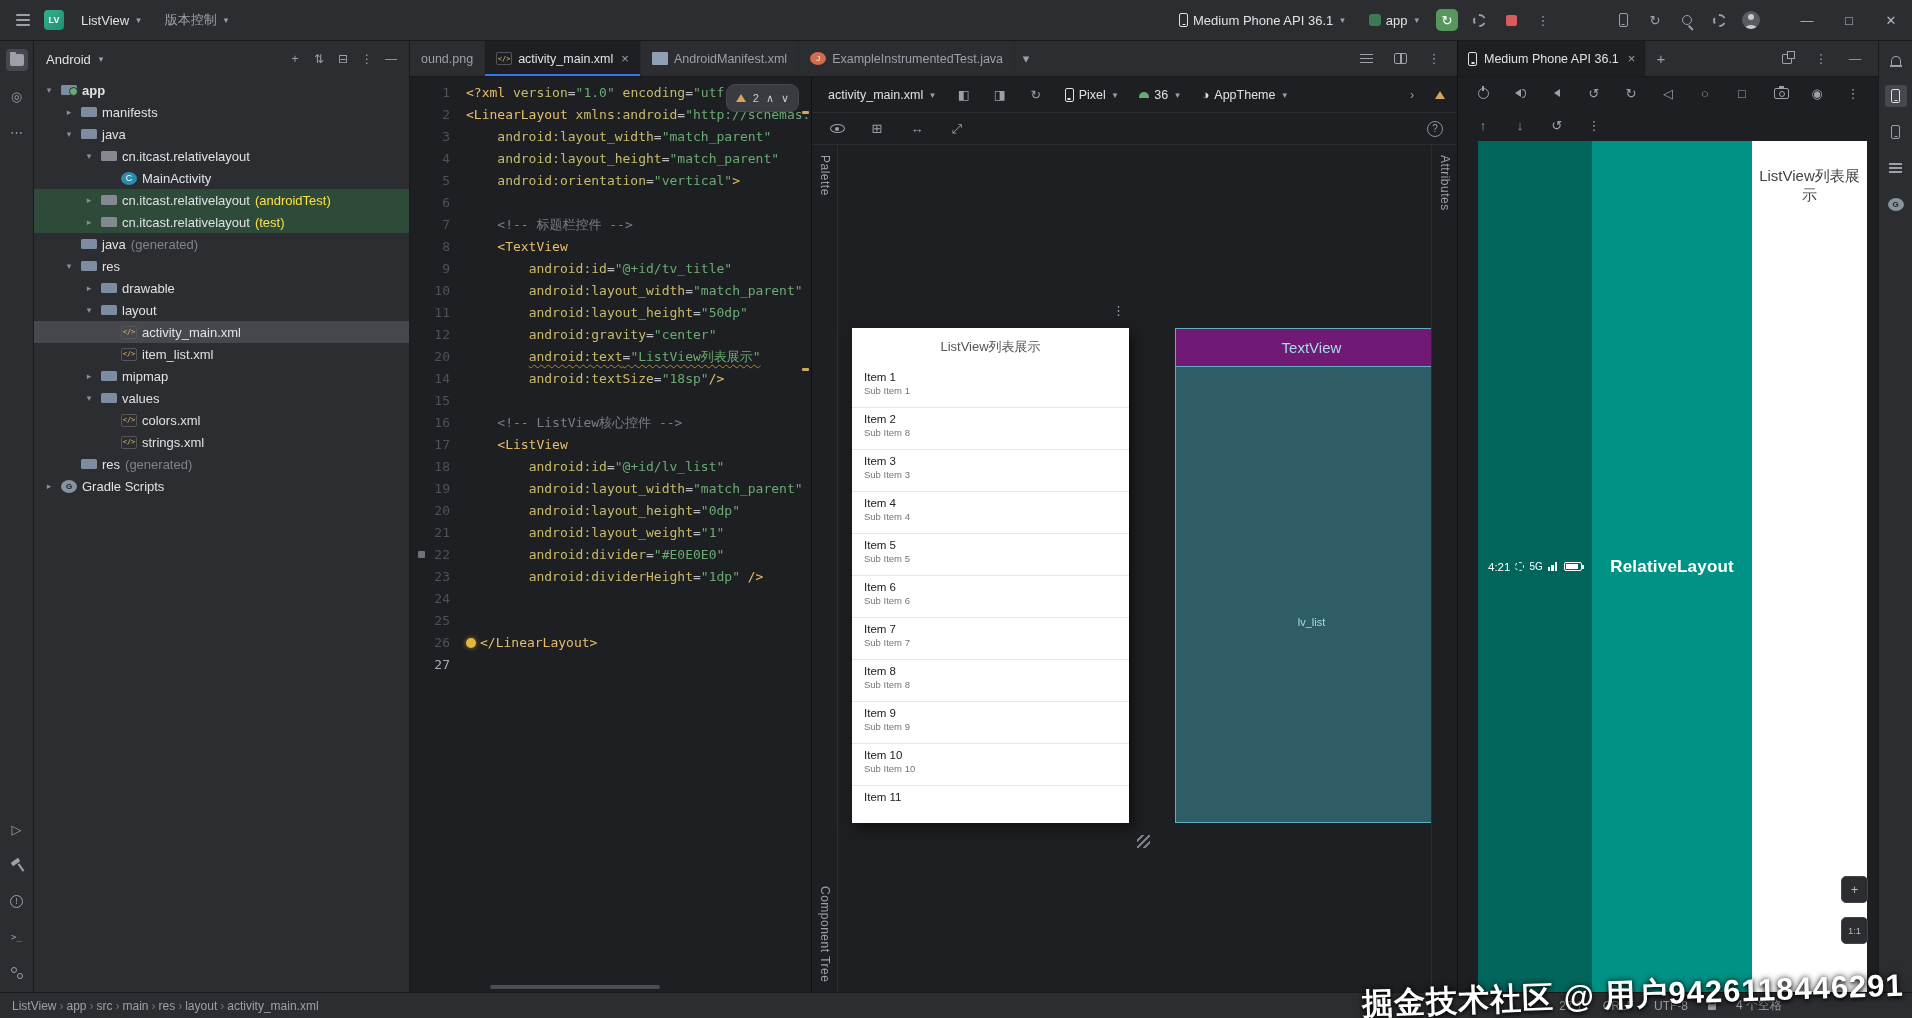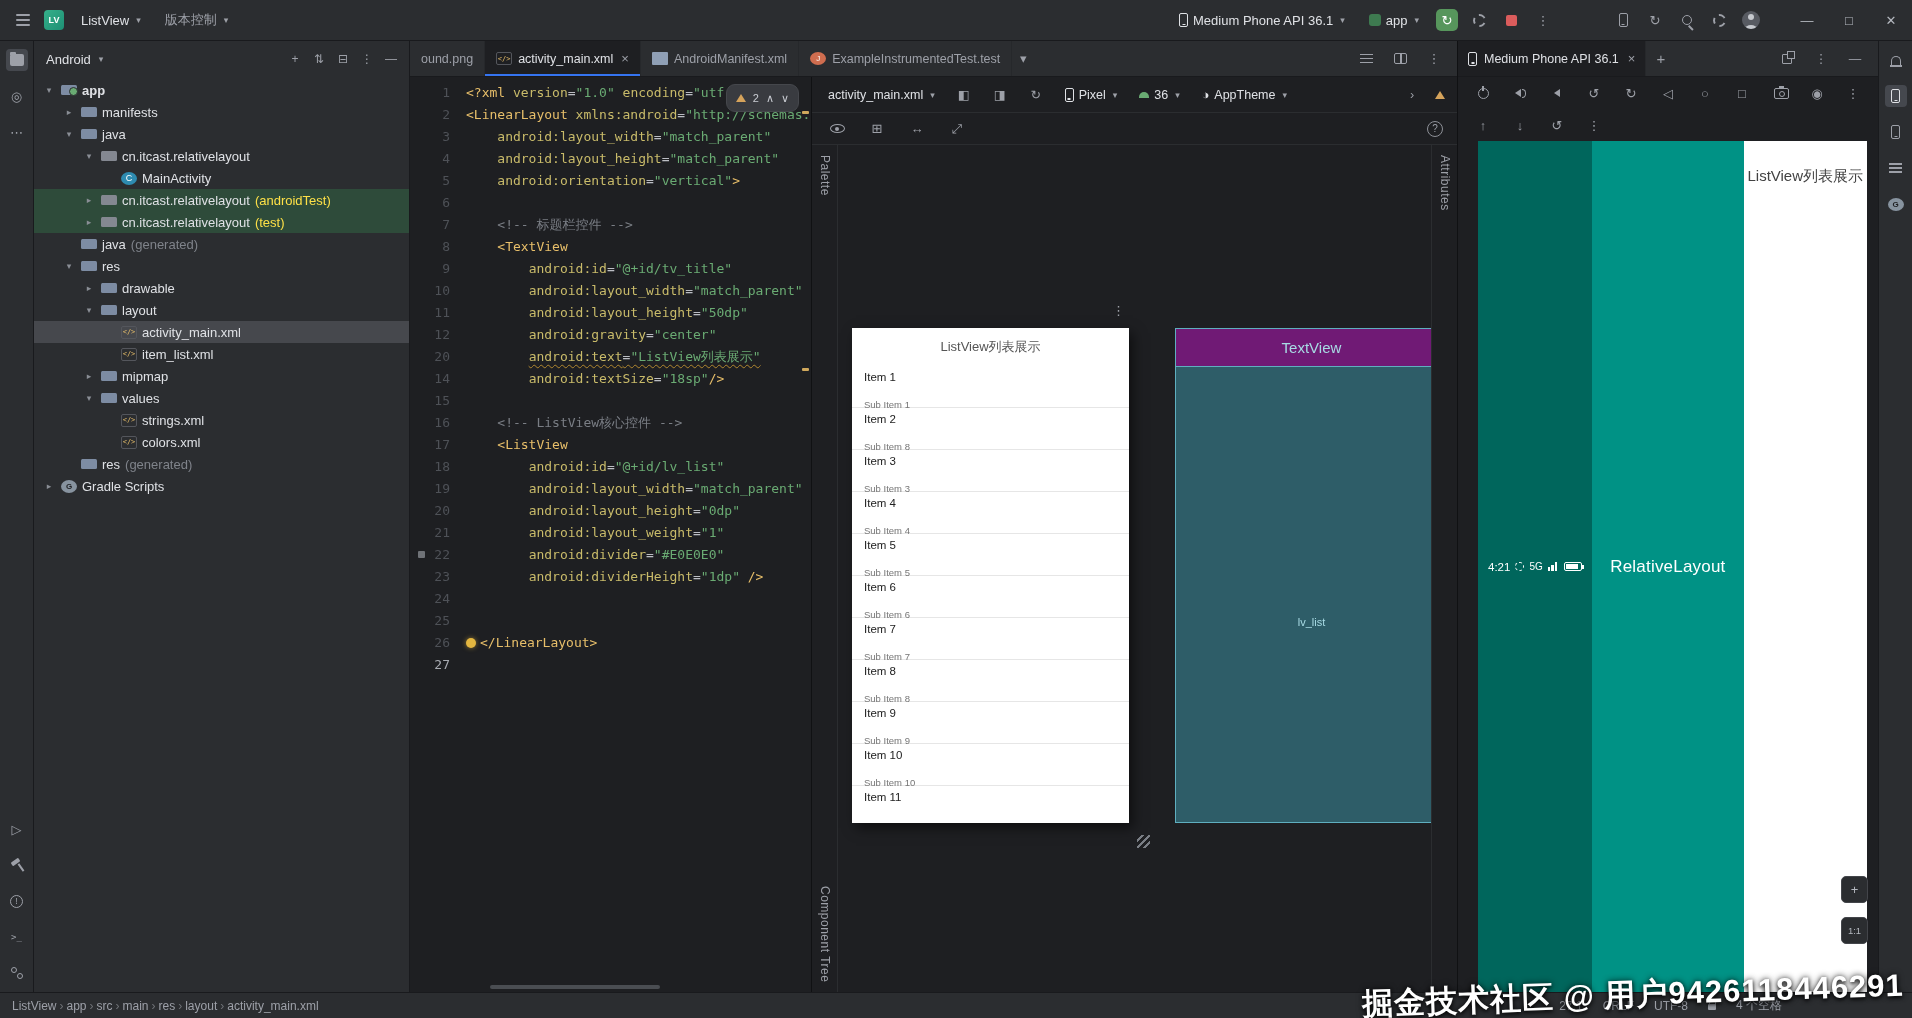--- a/index.html
+++ b/index.html
@@ -148,21 +148,21 @@
 .rail-left{border-right:1px solid #2b2d30;justify-content:space-between}
 .rail-right{border-left:1px solid #2b2d30}
 .vtext{writing-mode:vertical-rl;letter-spacing:.5px}
 .canvas{flex:1;position:relative;overflow:hidden;background:#1e1f22}
 .kebab{position:absolute;color:#9da0a8;font-size:13px}
 .phone{position:absolute;top:183px;height:495px}
 .phone-white{left:14px;width:277px;background:#fff;box-shadow:4px 5px 12px rgba(0,0,0,.55);color:#212121;overflow:hidden;font-size:12px}
 .pv-title{height:38px;display:flex;align-items:center;justify-content:center;color:#555;font-size:13px}
 .pv-item{height:42px;padding:5px 12px 0;border-bottom:1px solid #e6e6e6}
 .pv-item .t1{font-size:11.5px;color:#212121}
-.pv-item .t2{font-size:9.5px;color:#757575;margin-top:16px}
+.pv-item .t2{font-size:9.5px;color:#757575;margin-top:2px}
 .phone-bp{left:337px;width:273px;background:#2e5d68;border:1px solid #5fafc0;color:#a8dbe4}
 .bp-head{height:38px;border-bottom:1px solid #5fafc0;background:#701a75;display:flex;align-items:center;justify-content:center;font-size:15px}
 .bp-body{position:relative;height:calc(100% - 38px)}
 .bp-label{position:absolute;top:56%;left:50%;transform:translate(-50%,-50%);font-size:11px}
 .resize-handle{position:absolute;left:299px;top:690px;width:13px;height:13px;
   background:repeating-linear-gradient(135deg,transparent 0 3px,#7a7e85 3px 5px)}
 
 
 .devices{flex:0 0 421px;border-left:1px solid #101113;background:#1e1f22;display:flex;flex-direction:column;position:relative;min-width:0}
 .dev-tabs{flex:0 0 36px;background:#2b2d30;border-bottom:1px solid #191a1d;display:flex;align-items:stretch;font-size:12.5px}
@@ -173,21 +173,21 @@
 .dev-tb .rgrp{margin-left:auto;display:flex;align-items:center;gap:14px}
 .screen{margin-left:20px;width:389px;flex:1;background:#fff;display:flex;flex-direction:row;overflow:hidden}
 .scr-status{flex:0 0 24px;background:#00665c;color:#fff;display:flex;align-items:center;padding:0 10px;gap:5px;font-size:11.5px}
 .scr-status .right{margin-left:auto;display:flex;align-items:center;gap:5px}
 .sig-bars{display:inline-flex;align-items:flex-end;gap:1px}
 .sig-bars i{width:2.5px;background:#fff;display:block}
 .battery{width:18px;height:9px;border:1px solid #fff;border-radius:2px;position:relative;margin-left:2px}
 .battery::before{content:"";position:absolute;inset:1px 3px 1px 1px;background:#fff}
 .battery::after{content:"";position:absolute;right:-3px;top:2px;width:2px;height:4px;background:#fff}
 .mini-gear{width:9px;height:9px;border:1.5px dashed #fff;border-radius:50%;display:inline-block}
-.scr-appbar{flex:0 0 44px;background:#009285;color:#fff;display:flex;align-items:center;padding:0 18px;font-size:17px;font-weight:400;letter-spacing:.2px}
+.scr-appbar{flex:0 0 44px;background:#009285;color:#fff;display:flex;align-items:center;padding:0 18px;font-size:17px;font-weight:700;letter-spacing:.2px}
 .scr-content{flex:1;background:#fff;color:#424242;text-align:center}
 .scr-content .ttl{margin-top:26px;font-size:15px}
 .zoom-box{position:absolute;right:10px;bottom:48px;display:flex;flex-direction:column;gap:14px;z-index:5}
 .zoom-btn{width:27px;height:27px;background:#2b2d30;border:1px solid #43454a;border-radius:5px;color:#b4b8bf;display:flex;align-items:center;justify-content:center;font-size:13px}
 .zoom-btn.small{font-size:9.5px}
 
 
 .statusbar{flex:0 0 26px;background:#2b2d30;border-top:1px solid #191a1d;display:flex;align-items:center;padding:0 12px;color:#9da0a8;font-size:12px;gap:6px}
 .bc-sep{color:#6f7277;margin:0 3px}
 .sb-right{margin-left:auto;display:flex;align-items:center;gap:20px;margin-right:118px}
@@ -373,26 +373,26 @@
             <span class="tlabel">mipmap</span>
           </div>
           <div class="tree-row" style="padding-left: 48px;">
             <span class="tchev">▾</span>
             <span class="ti ti-folder"></span>
             <span class="tlabel">values</span>
           </div>
           <div class="tree-row" style="padding-left: 68px;">
             <span class="tchev"></span>
             <span class="ti ti-xml"></span>
-            <span class="tlabel">strings.xml</span>
+            <span class="tlabel">colors.xml</span>
           </div>
           <div class="tree-row" style="padding-left: 68px;">
             <span class="tchev"></span>
             <span class="ti ti-xml"></span>
-            <span class="tlabel">colors.xml</span>
+            <span class="tlabel">strings.xml</span>
           </div>
           <div class="tree-row" style="padding-left: 28px;">
             <span class="tchev"></span>
             <span class="ti ti-folder"></span>
             <span class="tlabel">res</span>
             <span class="suffix"> (generated)</span>
           </div>
           <div class="tree-row" style="padding-left: 8px;">
             <span class="tchev">▸</span>
             <span class="ti ti-gradle"></span>
@@ -412,21 +412,21 @@
             <span class="ti ti-xml"></span>
             <span class="tab-label">activity_main.xml</span>
             <span class="tab-close">×</span>
           </div>
           <div class="tab">
             <span class="ti ti-manifest"></span>
             <span class="tab-label">AndroidManifest.xml</span>
           </div>
           <div class="tab">
             <span class="ti ti-java"></span>
-            <span class="tab-label">ExampleInstrumentedTest.test</span>
+            <span class="tab-label">ExampleInstrumentedTest.java</span>
           </div>
           <span class="i" style="align-self: center;">▾</span>
           <span class="tab-extra">
             <span class="i">
               <span class="list-ico"></span>
             </span>
             <span class="i">
               <span class="split-ico"></span>
             </span>
             <span class="i">⋮</span>

